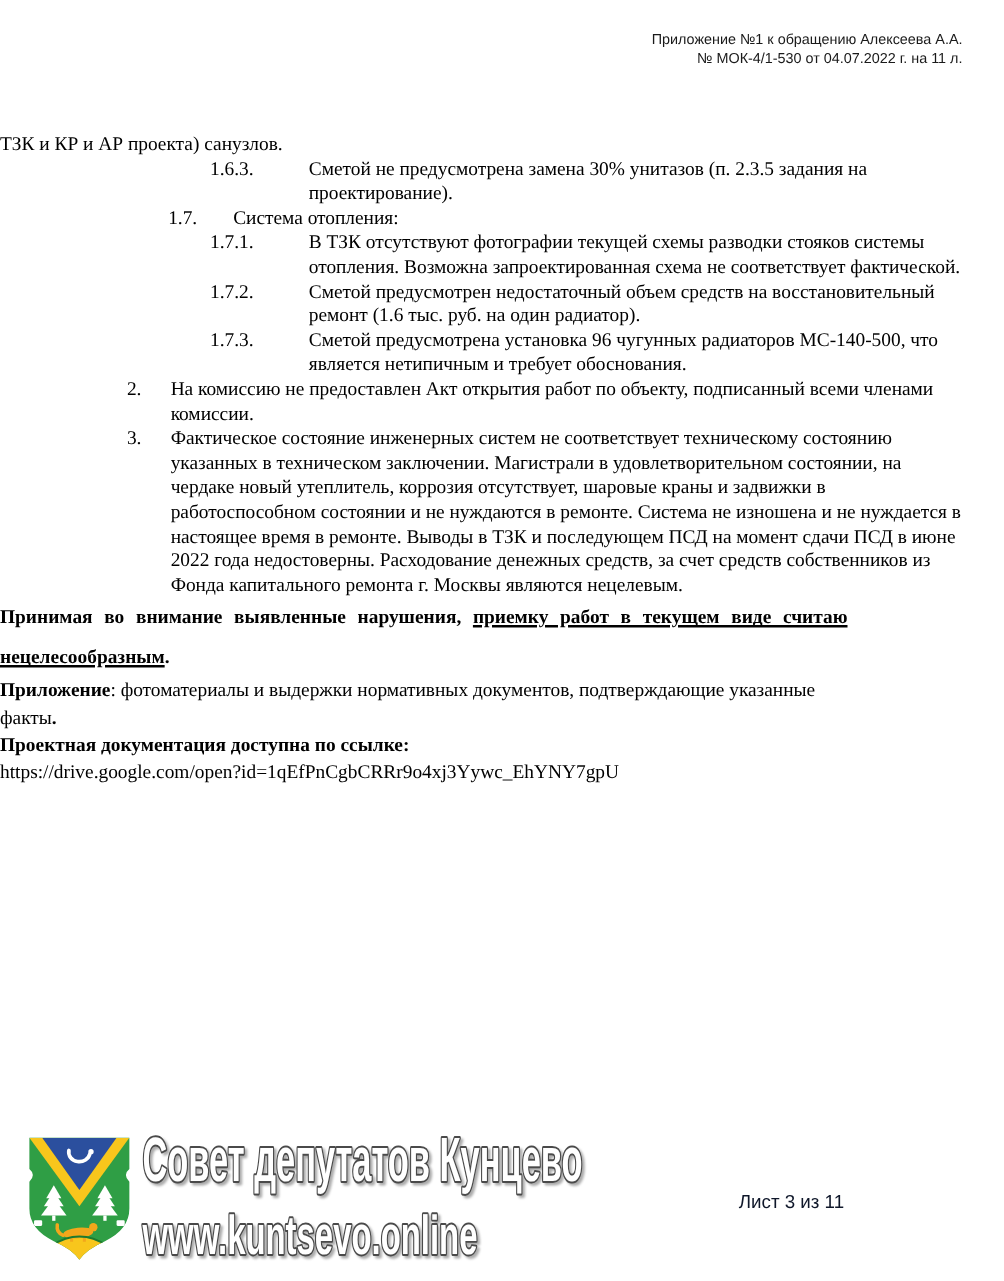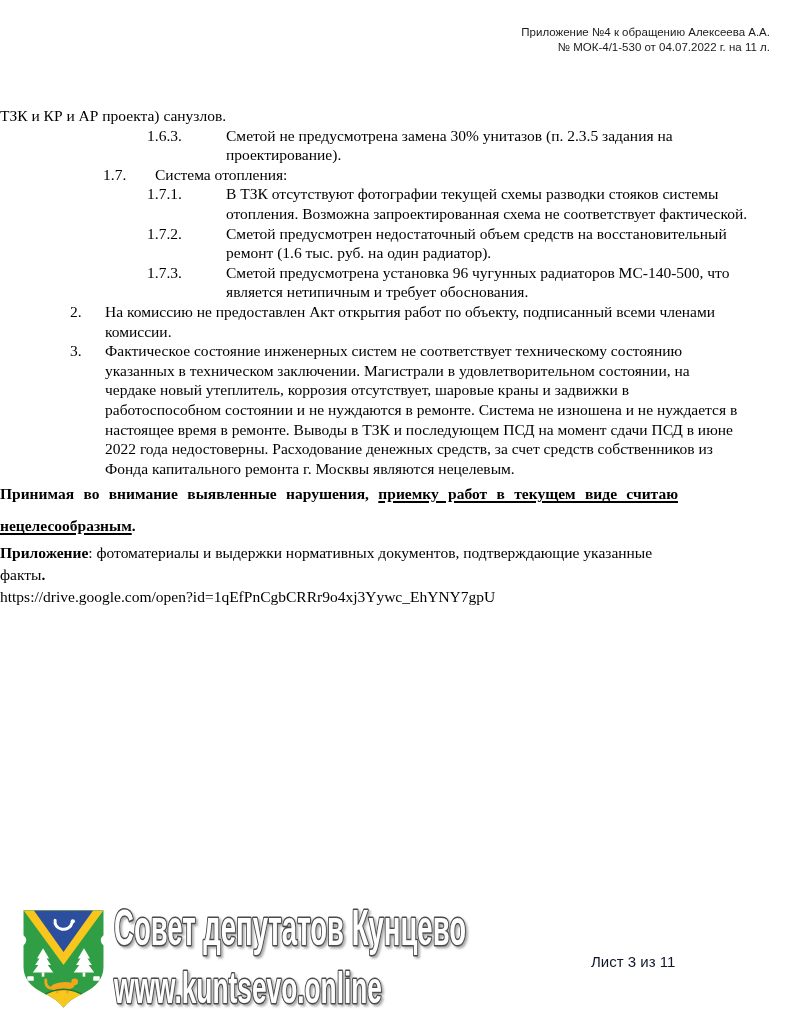--- a/index.html
+++ b/index.html
@@ -7,21 +7,21 @@
 
   
   .doc-header{position:absolute;top:25px;right:33px;text-align:right;
     font-family:"Liberation Sans",sans-serif;font-size:11.5px;line-height:14.5px;color:#1a1a1a;}
 
   
   .doc-body{position:absolute;left:0;top:106px;width:803px;
     font-family:"Liberation Serif",serif;font-size:15.5px;line-height:19.6px;color:#000;}
   .doc-body p{margin:0;}
   .cont{margin:0 0 0 205px;}
-  .li{display:flex;}
+  .li{display:flex;justify-content:center;}
   .li .num{flex:none;}
   .l3 .num{margin-left:147px;width:58px;}
   .l3 .txt{width:535px;margin-left:21px;}
   .l2 .num{margin-left:103px;width:52px;}
   .l2 .txt{width:585px;}
   .l1 .num{margin-left:70px;width:35px;}
   .l1 .txt{width:635px;}
 
   .conclusion{margin:5px 0 0 62px;width:678px;font-weight:bold;text-align:justify;line-height:32px;}
   .conclusion .ul{text-decoration:underline;text-underline-offset:2px;text-decoration-thickness:1.5px;}
@@ -47,21 +47,21 @@
     text-shadow:-1px -1px 0 #fff,1px -1px 0 #fff,-1px 1px 0 #fff,1px 1px 0 #fff,0 0 3px #fff;}
   .page-num{position:absolute;left:591px;top:953px;
     font-family:"Liberation Sans",sans-serif;font-size:15px;color:#0f172a;}
 </style>
 </head>
 <body>
 
 <div id="page">
 
   <header class="doc-header">
-    <div>Приложение №4 к обращению Алексеева А.А.</div>
+    <div>Приложение №1 к обращению Алексеева А.А.</div>
     <div>№ МОК-4/1-530 от 04.07.2022 г. на 11 л.</div>
   </header>
 
   <main class="doc-body">
     <p class="cont">ТЗК и КР и АР проекта) санузлов.</p>
 
     <div class="li l3">
       <span class="num">1.6.3.</span>
       <span class="txt">Сметой не предусмотрена замена 30% унитазов (п. 2.3.5 задания на проектирование).</span>
     </div>
@@ -93,20 +93,21 @@
 
     <div class="li l1">
       <span class="num">3.</span>
       <span class="txt">Фактическое состояние инженерных систем не соответствует техническому состоянию указанных в техническом заключении. Магистрали в удовлетворительном состоянии, на чердаке новый утеплитель, коррозия отсутствует, шаровые краны и задвижки в работоспособном состоянии и не нуждаются в ремонте. Система не изношена и не нуждается в настоящее время в ремонте. Выводы в ТЗК и последующем ПСД на момент сдачи ПСД в июне 2022 года недостоверны. Расходование денежных средств, за счет средств собственников из Фонда капитального ремонта г. Москвы являются нецелевым.</span>
     </div>
 
     <p class="conclusion"><span>Принимая во внимание выявленные нарушения, </span><span class="ul">приемку работ в текущем виде считаю нецелесообразным</span><span>.</span></p>
 
     <p class="attachment"><b>Приложение</b><span>: фотоматериалы и выдержки нормативных документов, подтверждающие указанные факты</span><b>.</b></p>
 
+    <p class="link-heading">Проектная документация доступна по ссылке:</p>
     <p class="link-url">https://drive.google.com/open?id=1qEfPnCgbCRRr9o4xj3Yywc_EhYNY7gpU</p>
   </main>
 
   <svg class="logo" viewBox="0 0 100 110">
     <defs>
       <clipPath id="sh">
         <path d="M7,3 L93,3 L93,30 Q87,35 93,41 L93,64 Q93,82 72,92 Q56,99 50,108 Q44,99 28,92 Q7,82 7,64 L7,41 Q13,35 7,30 Z"></path>
       </clipPath>
     </defs>
     <path d="M7,3 L93,3 L93,30 Q87,35 93,41 L93,64 Q93,82 72,92 Q56,99 50,108 Q44,99 28,92 Q7,82 7,64 L7,41 Q13,35 7,30 Z" fill="#2f9e45"></path>

